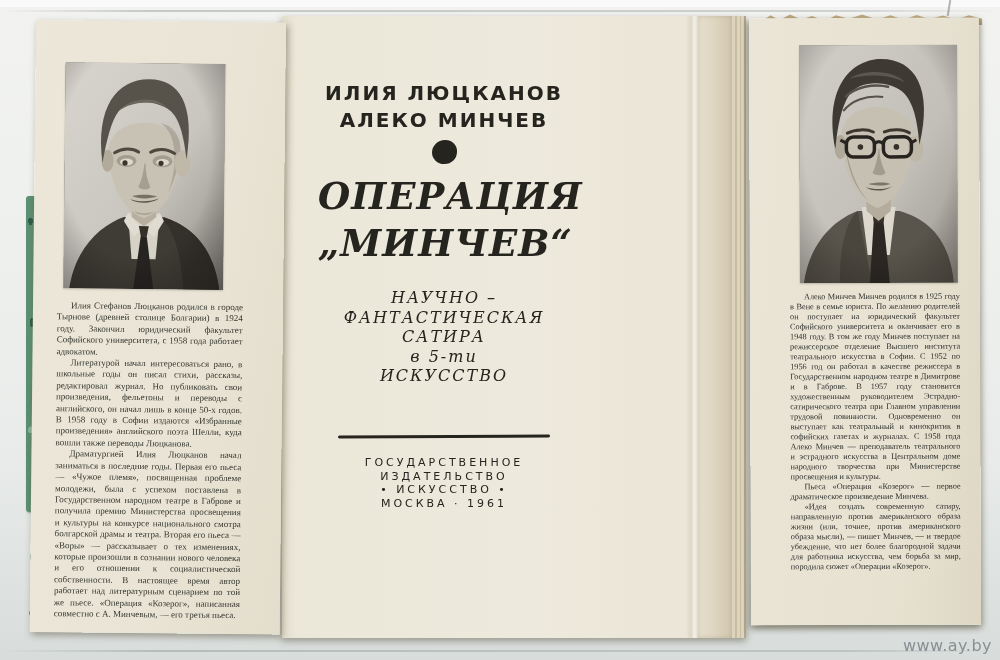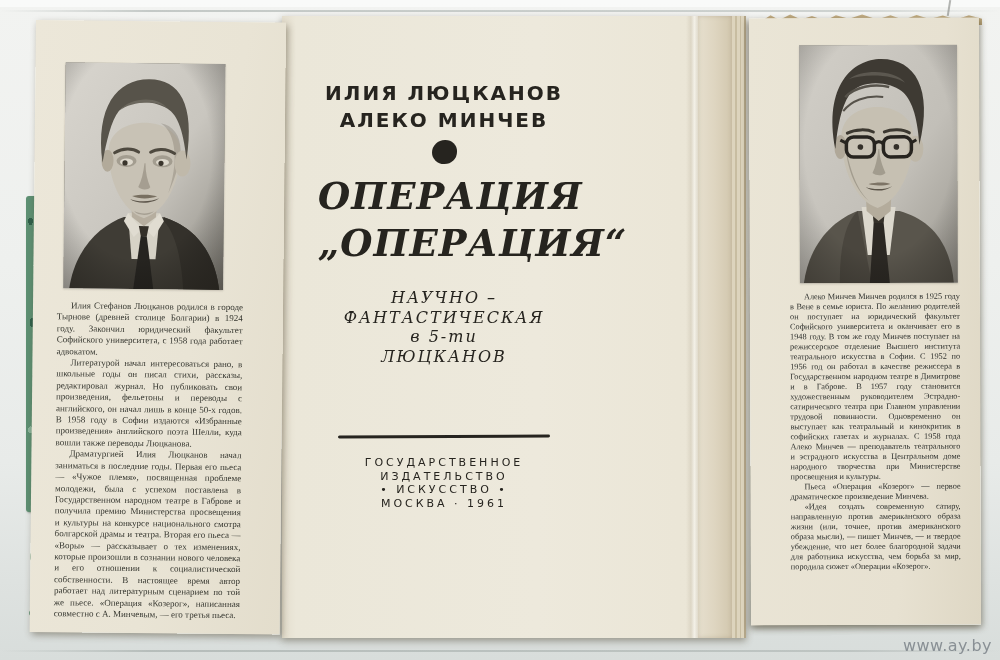--- a/index.html
+++ b/index.html
@@ -106,27 +106,28 @@
     <div class="fore-edge"></div>
     <div class="page-stack"></div>
     <div class="title-col">
       <div class="authors">
         <div>ИЛИЯ ЛЮЦКАНОВ</div>
         <div>АЛЕКО МИНЧЕВ</div>
       </div>
       <div class="dot"></div>
       <h1 class="book-title">
         <span>ОПЕРАЦИЯ</span>
-        <span>„ОПЕРАЦИЯ“</span>
+        <span>„МИНЧЕВ“</span>
       </h1>
       <div class="subtitle">
         <span>НАУЧНО –</span>
         <span>ФАНТАСТИЧЕСКАЯ</span>
+        <span>САТИРА</span>
         <span>в 5-ти</span>
-        <span>ЛЮЦКАНОВ</span>
+        <span>ИСКУССТВО</span>
       </div>
       <div class="rule"></div>
       <div class="publisher">
         <div>ГОСУДАРСТВЕННОЕ</div>
         <div>ИЗДАТЕЛЬСТВО</div>
         <div>• ИСКУССТВО •</div>
         <div>МОСКВА · 1961</div>
       </div>
     </div>
   </section>

